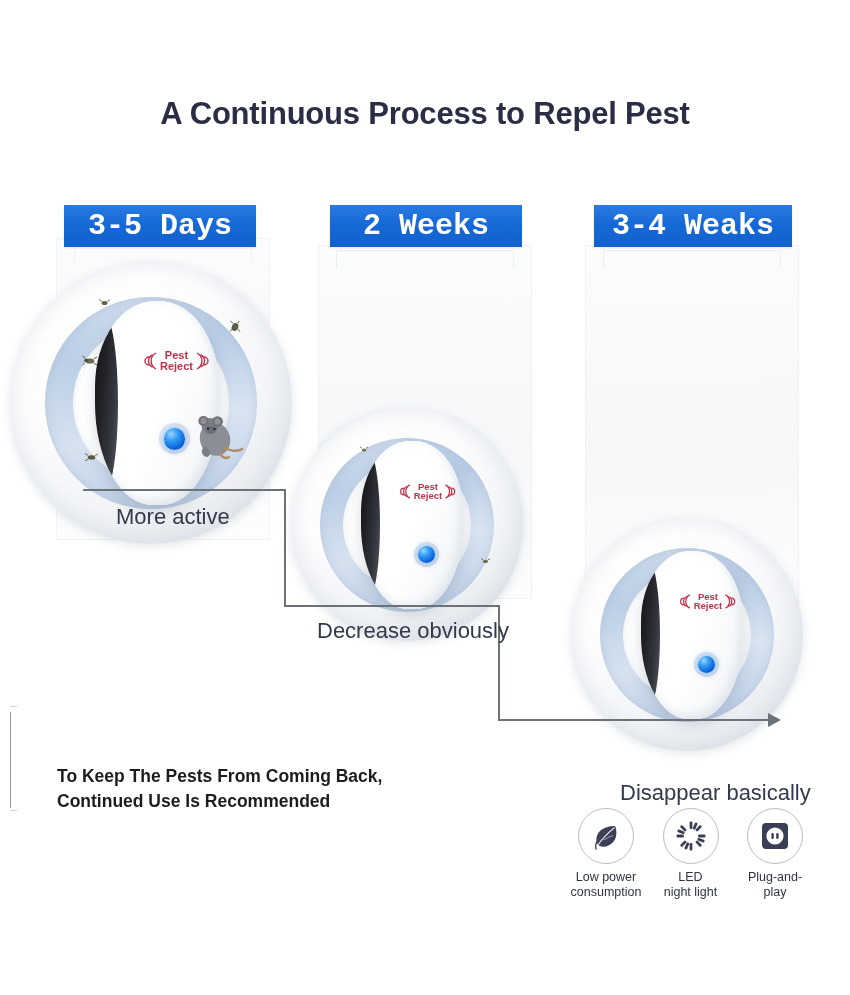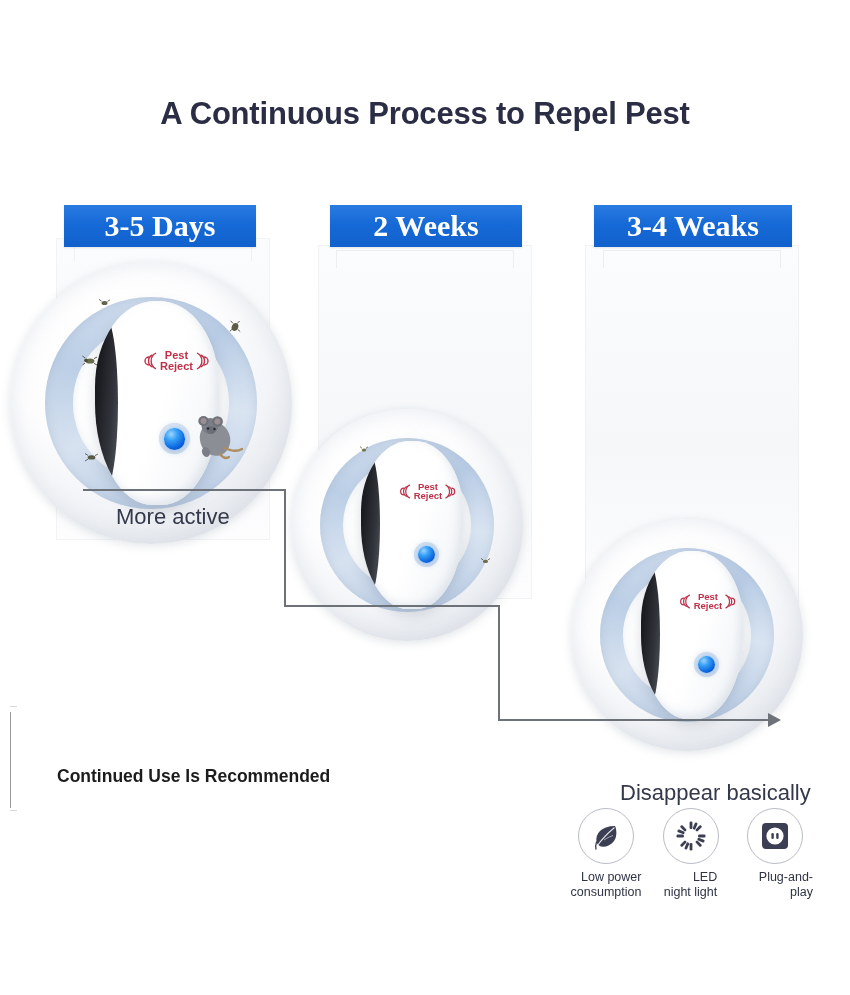--- a/index.html
+++ b/index.html
@@ -87,21 +87,21 @@
   #panel-3 { left: 585px; top: 245px; width: 212px; height: 362px; }
 
   
   .badge {
     position: absolute;
     display: flex;
     align-items: center;
     justify-content: center;
     color: #ffffff;
     font-weight: bold;
-    font-family: Liberation Serif, serif;
+    font-family: Liberation Mono, monospace;
     letter-spacing: 0px;
     background: linear-gradient(180deg, #2a7ae2 0%, #1569d6 48%, #1261cd 100%);
     box-shadow: 0 1px 2px rgba(0,0,0,.10);
   }
   #badge-1 { left: 64px;  top: 205px; width: 192px; height: 42px; font-size: 30px; }
   #badge-2 { left: 330px; top: 205px; width: 192px; height: 42px; font-size: 30px; }
   #badge-3 { left: 594px; top: 205px; width: 198px; height: 42px; font-size: 30px; }
 
   
   .device {
@@ -280,21 +280,21 @@
     border: 1.6px solid #b9bcc6;
     display: flex;
     align-items: center;
     justify-content: center;
     background: #ffffff;
   }
   .feature-label {
     margin-top: 6px;
     font-size: 12.5px;
     line-height: 1.22;
-    text-align: right;
+    text-align: center;
     color: #2f3344;
     font-family: "Liberation Sans", sans-serif;
     white-space: pre-line;
   }
 </style>
 </head>
 <body>
 
 <div class="stage">
 
@@ -440,23 +440,25 @@
   </div>
 
   <div class="conn conn-h" style="left:83px;  top:489px; width:203px;"></div>
   <div class="conn conn-v" style="left:284px; top:489px; height:117px;"></div>
   <div class="conn conn-h" style="left:284px; top:605px; width:216px;"></div>
   <div class="conn conn-v" style="left:498px; top:605px; height:115px;"></div>
   <div class="conn conn-h" style="left:498px; top:719px; width:272px;"></div>
   <div class="arrow-head" style="left:768px; top:713px;"></div>
 
   <div class="caption" id="cap-1">More active</div>
+  <div class="caption" id="cap-2">Decrease obviously</div>
   <div class="caption" id="cap-3">Disappear basically</div>
 
   <div class="note">
+    <div>To Keep The Pests From Coming Back,</div>
     <div>Continued Use Is Recommended</div>
   </div>
 
   <div class="features">
 
     <div class="feature">
       <div class="feature-circle">
         <svg width="30" height="30" viewBox="0 0 30 30">
           <path d="M24 5 C 10 5, 4 13, 5.5 21 C 7 28, 18 27, 23 20 C 26.5 15, 25.5 8, 24 5 Z" fill="#3c3f54"></path>
           <path d="M6.5 24.5 C 11 18, 17 12, 23.5 6.5" stroke="#ffffff" stroke-width="1.1" fill="none" opacity=".85"></path>

